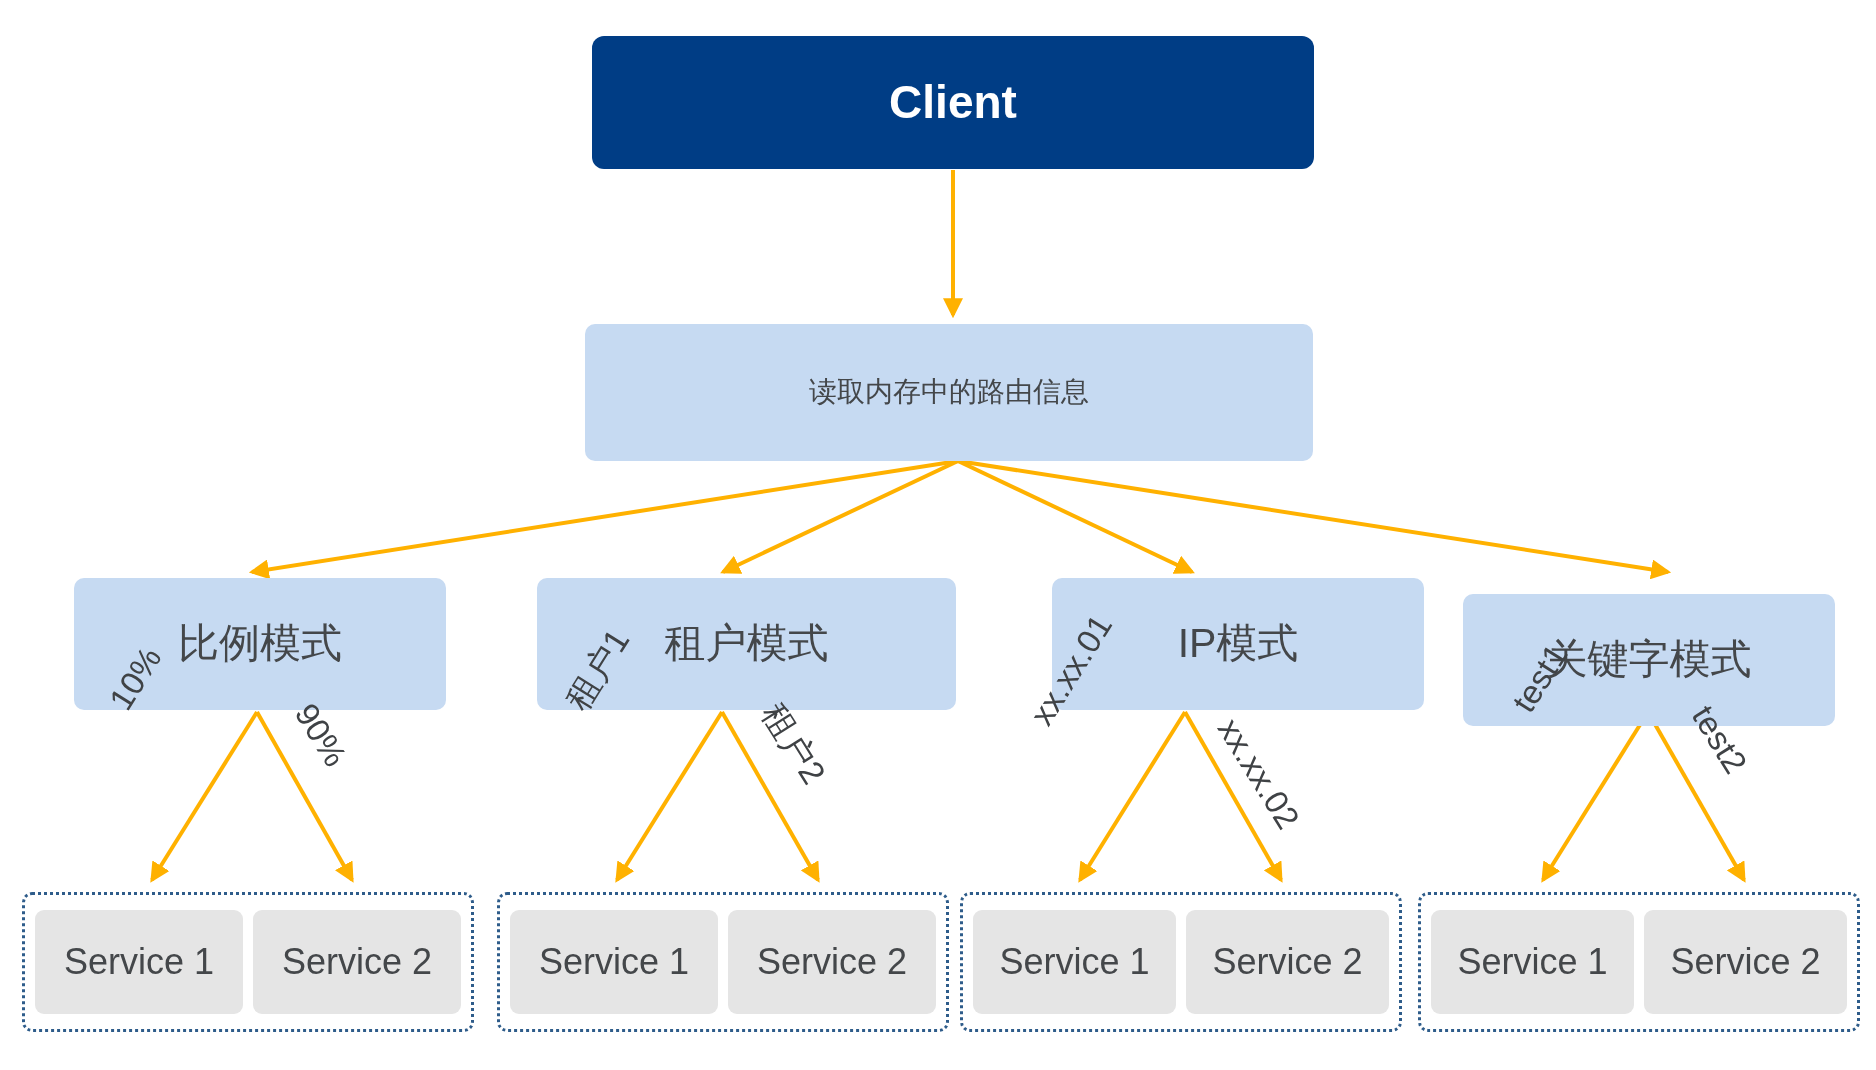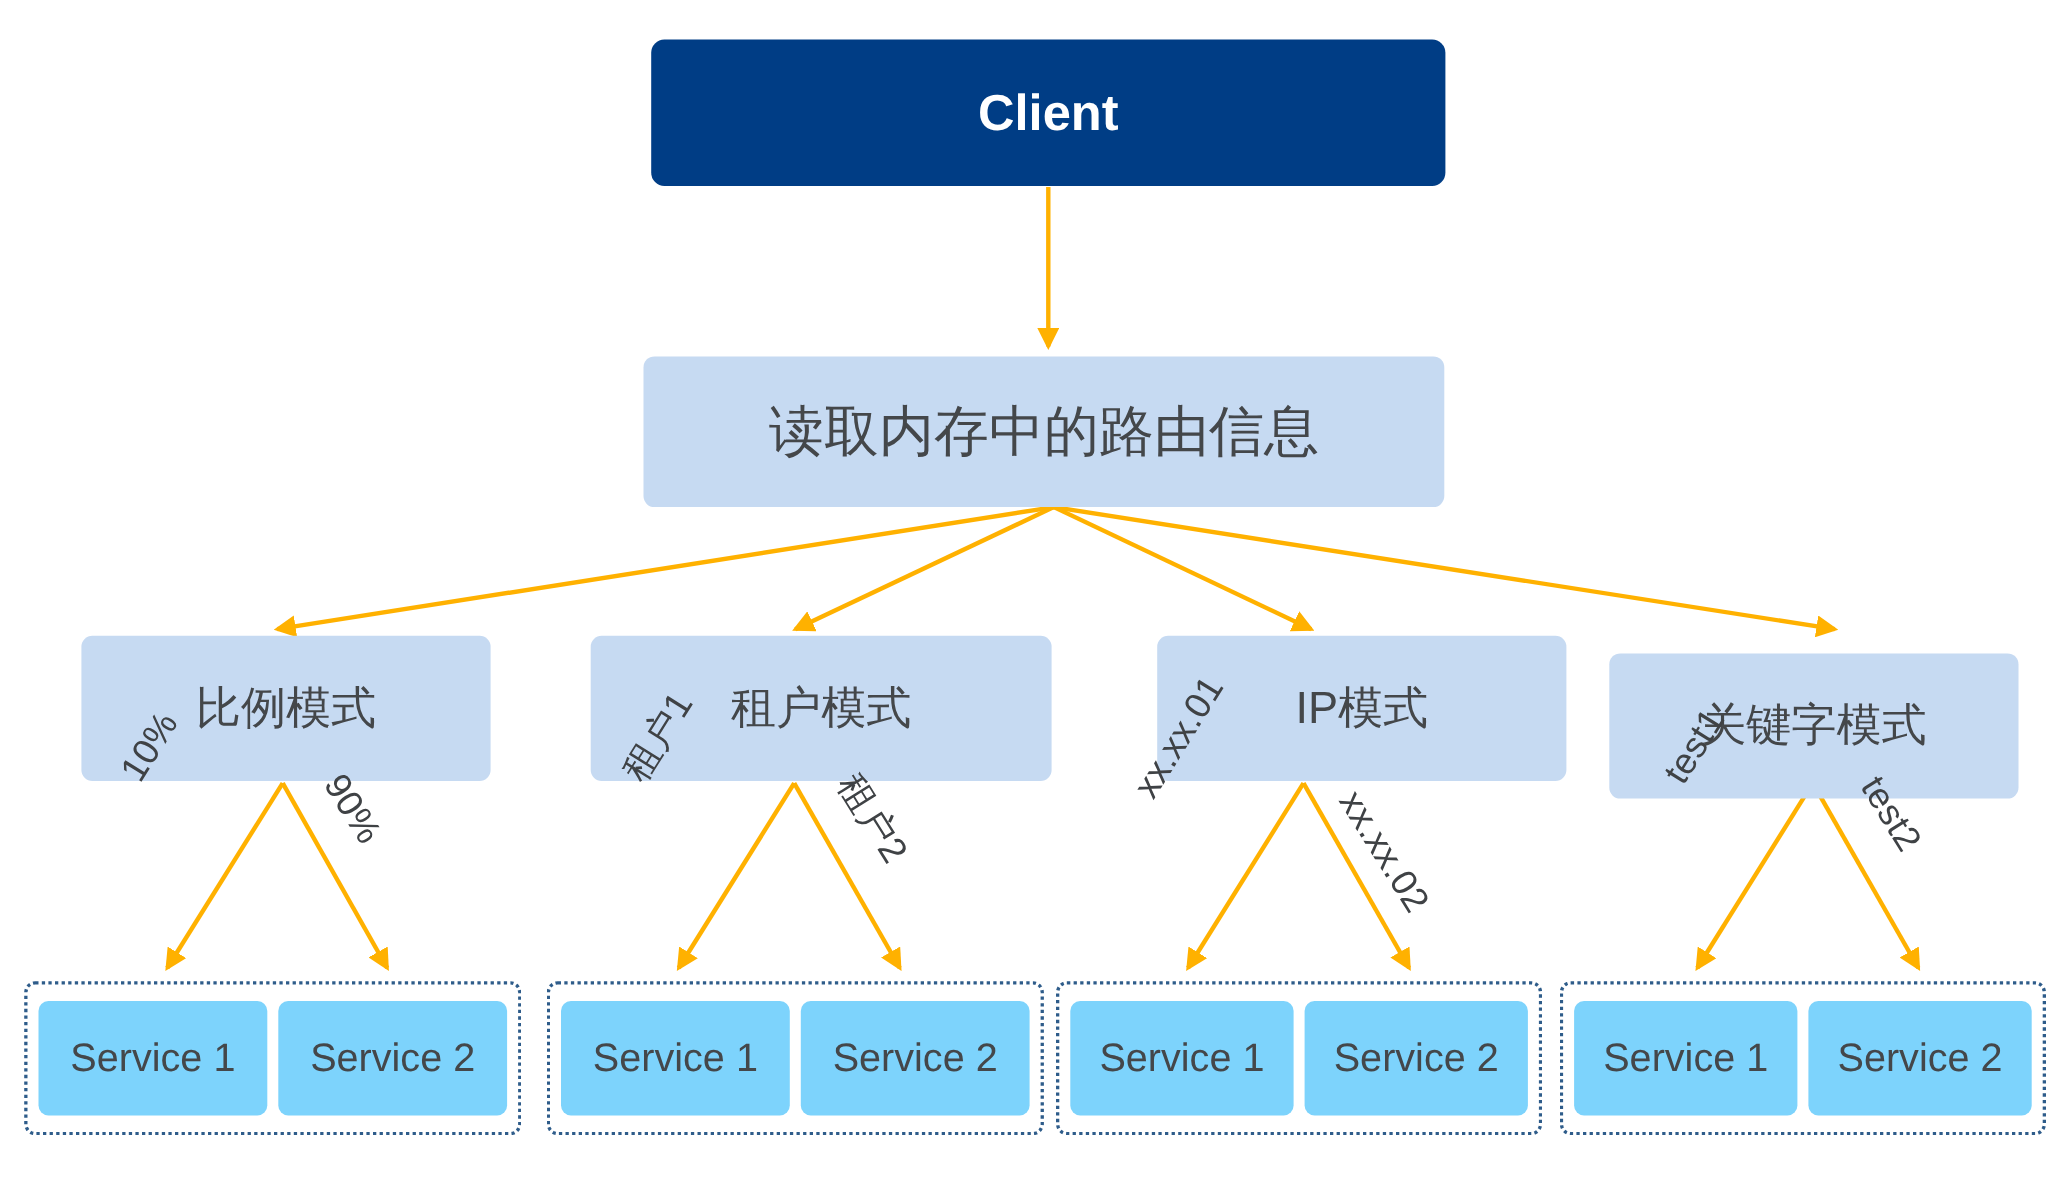--- a/index.html
+++ b/index.html
@@ -49,21 +49,21 @@
     font-weight: bold;
     border-radius: 12px;
   }
 
   .route-node {
     left: 585px;
     top: 324px;
     width: 728px;
     height: 137px;
     background: #C6DAF2;
-    font-size: 50px;
+    font-size: 28px;
     font-weight: normal;
   }
 
   .mode-node {
     top: 578px;
     height: 132px;
     background: #C6DAF2;
     font-size: 41px;
   }
   .mode-0 { left: 74px;   width: 372px; }
@@ -86,21 +86,21 @@
   }
   .group-0 { left: 22px;   width: 452px; }
   .group-1 { left: 497px;  width: 452px; }
   .group-2 { left: 960px;  width: 442px; }
   .group-3 { left: 1418px; width: 442px; }
 
   .service-node {
     position: relative;
     flex: 1 1 0;
     height: 104px;
-    background: #7dd3fc;
+    background: #e5e5e5;
     border-radius: 9px;
     display: flex;
     align-items: center;
     justify-content: center;
     font-size: 36px;
     color: #44474a;
     white-space: nowrap;
   }
 
   .edge-label {

